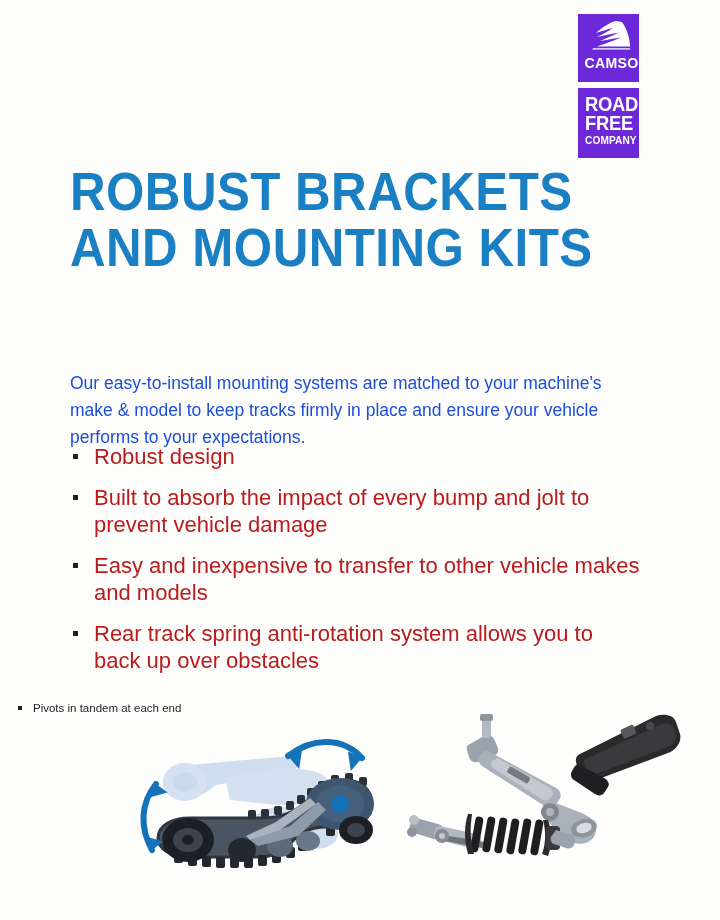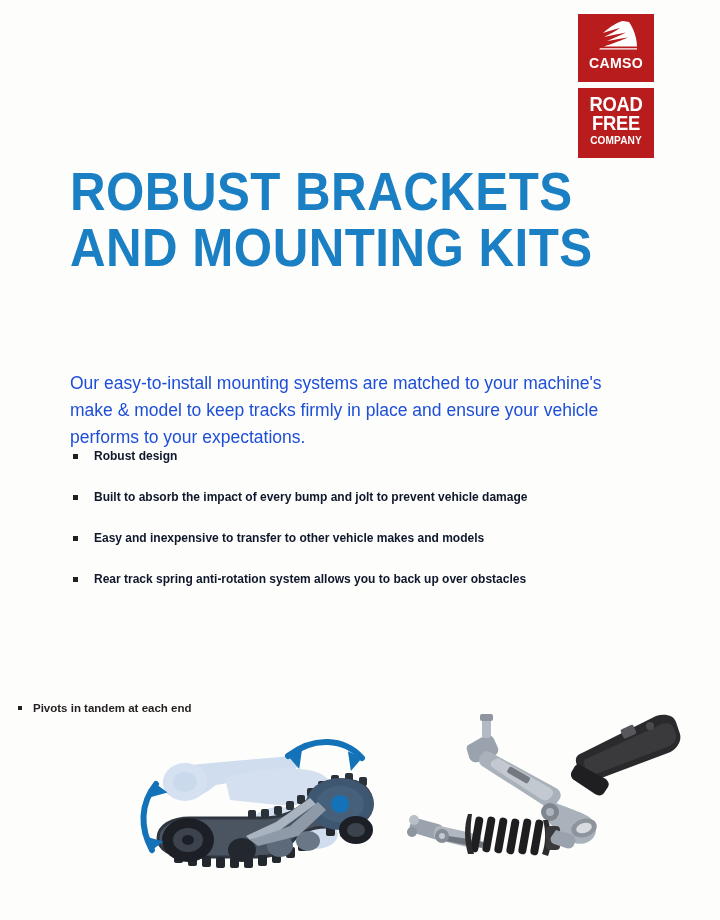--- a/index.html
+++ b/index.html
@@ -24,22 +24,22 @@
   }
 
   
   .logo-stack {
     position: absolute;
     left: 578px;
     top: 14px;
     width: 76px;
   }
   .badge {
-    width: 76px;
-    background: #b91c1c;
+    width: 61px;
+    background: #6d28d9;
     box-sizing: border-box;
     display: block;
   }
   .badge-camso {
     height: 68px;
     padding: 6px 5px 5px 5px;
   }
   .badge-road {
     height: 70px;
     margin-top: 6px;
@@ -122,43 +122,43 @@
     top: 443px;
     width: 570px;
     margin: 0;
     padding: 0;
     list-style: none;
   }
   .bullet-item {
     position: relative;
     padding-left: 24px;
     margin-bottom: 14px;
-    color: #0f172a;
-    font-size: 12px;
-    font-weight: 700;
+    color: #b91c1c;
+    font-size: 22px;
+    font-weight: 400;
     line-height: 27px;
   }
   .bullet-item:before {
     content: "";
     position: absolute;
     left: 3px;
     top: 11px;
     width: 5px;
     height: 5px;
     background: #231f20;
   }
 
   
   .caption {
     position: absolute;
     left: 18px;
     top: 701px;
     color: #231f20;
     font-size: 11.5px;
-    font-weight: 700;
+    font-weight: 400;
     line-height: 14px;
     padding-left: 15px;
     position: absolute;
   }
   .caption:before {
     content: "";
     position: absolute;
     left: 0px;
     top: 5px;
     width: 4px;

